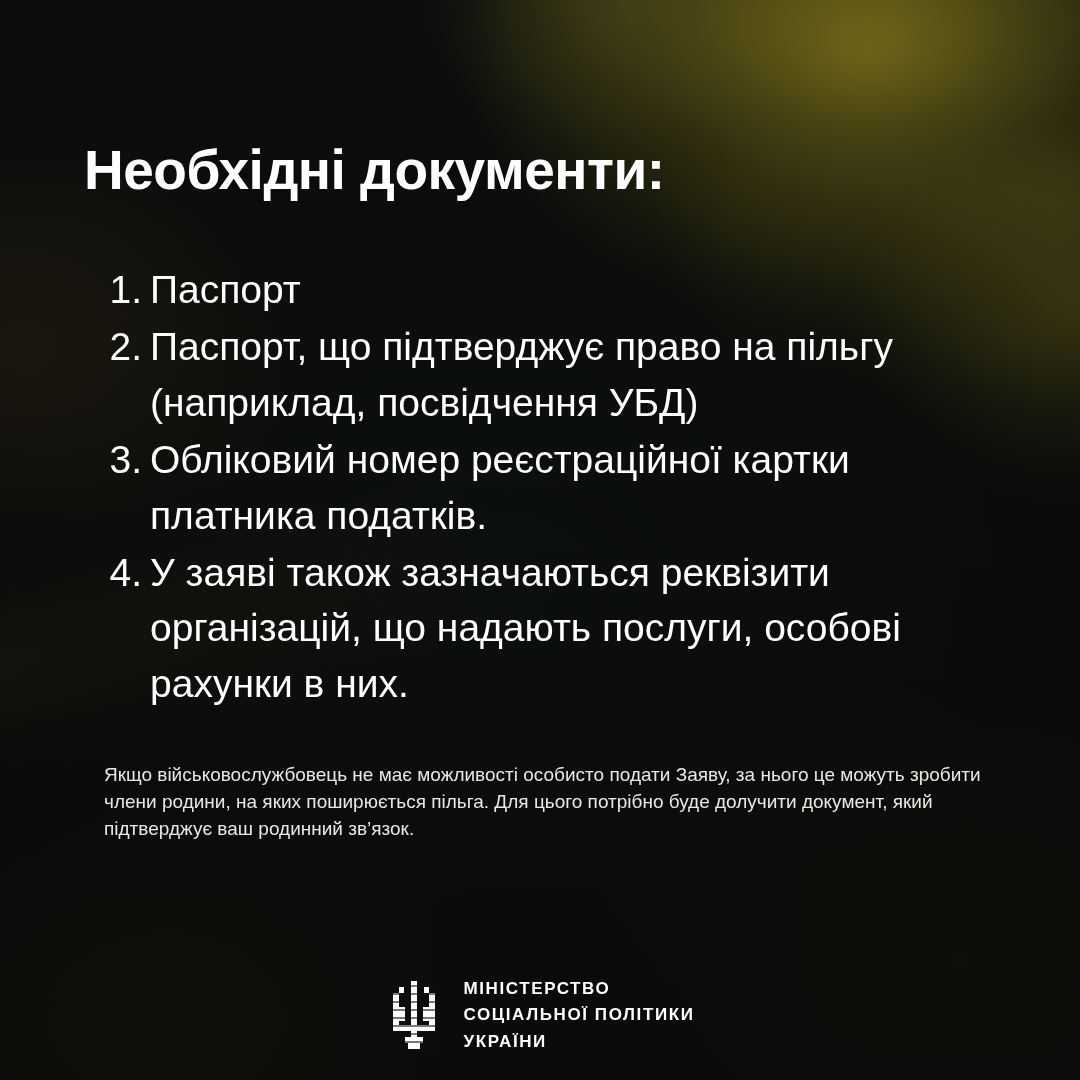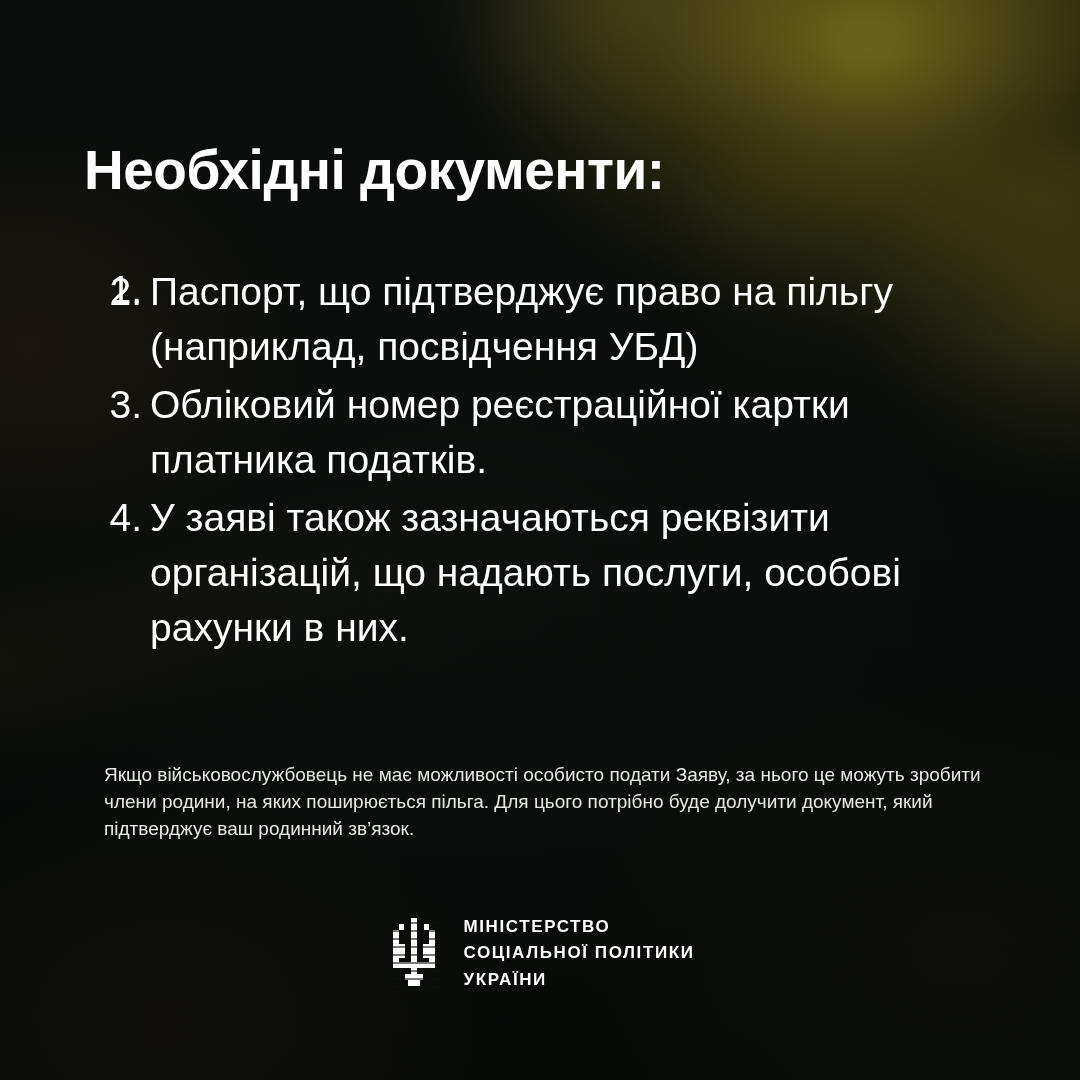--- a/index.html
+++ b/index.html
@@ -121,24 +121,24 @@
     color: #e8e8e4;
     font-size: 19px;
     line-height: 1.42;
   }
 
   
   .footer {
     position: absolute;
     left: 0;
     right: 0;
-    top: 914px;
+    top: 976px;
     display: flex;
     justify-content: center;
-    align-items: flex-start;
+    align-items: flex-end;
     gap: 20px;
   }
 
   .emblem {
     width: 58px;
     height: 78px;
     flex: 0 0 auto;
   }
 
   .ministry-text {
@@ -160,20 +160,21 @@
   <div class="bg-streak-b"></div>
   <div class="bg-dark-overlay"></div>
 
   <div class="content">
 
     <h1 class="title">Необхідні документи:</h1>
 
     <ol class="doc-list">
       <li class="doc-item">
         <span class="num">1.</span>
+        <span>Паспорт</span>
       </li>
       <li class="doc-item">
         <span class="num">2.</span>
         <span>Паспорт, що підтверджує право на пільгу (наприклад, посвідчення УБД)</span>
       </li>
       <li class="doc-item">
         <span class="num">3.</span>
         <span>Обліковий номер реєстраційної картки платника податків.</span>
       </li>
       <li class="doc-item">

